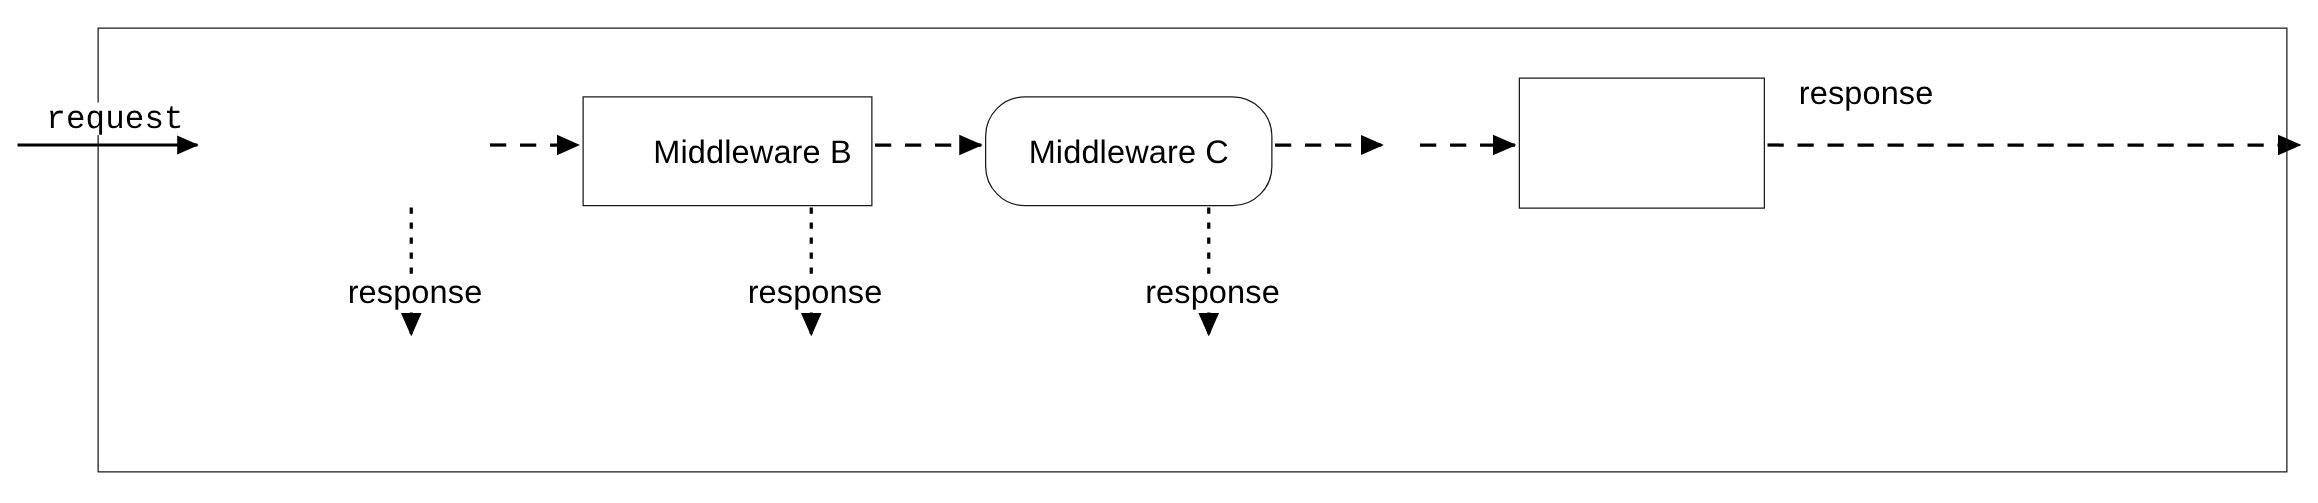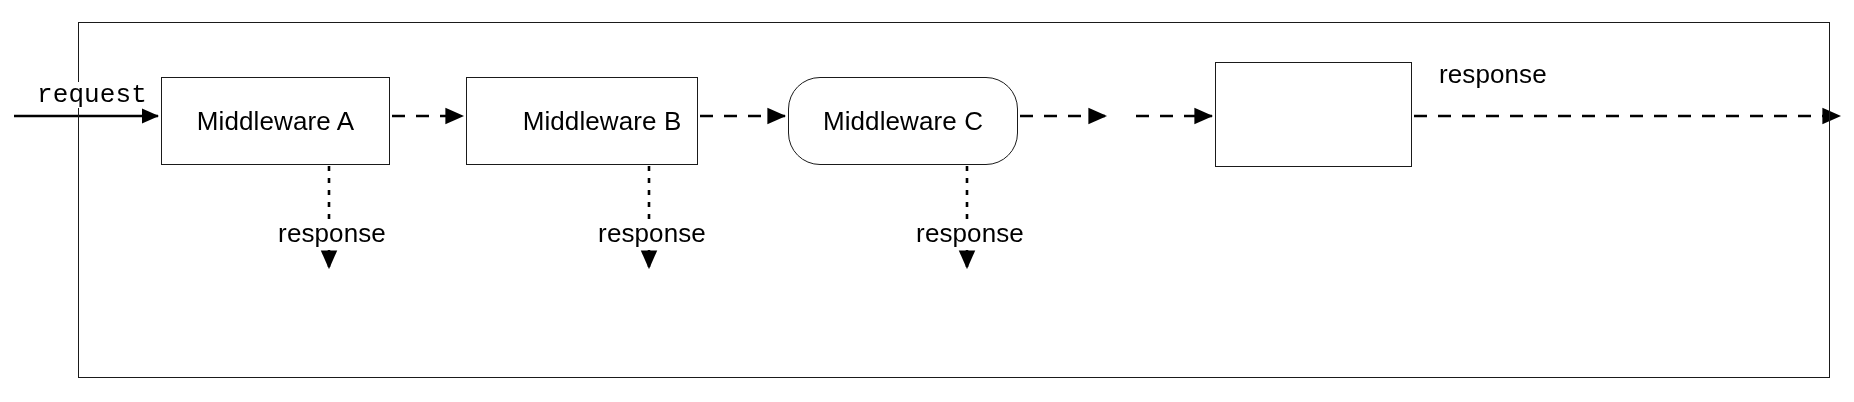--- a/index.html
+++ b/index.html
@@ -96,23 +96,20 @@
 
     <line x1="329" y1="166" x2="329" y2="268" stroke="#000000" stroke-width="2.6" stroke-dasharray="5 7" marker-end="url(#arrow-down)"></line>
 
     <line x1="649" y1="166" x2="649" y2="268" stroke="#000000" stroke-width="2.6" stroke-dasharray="5 7" marker-end="url(#arrow-down)"></line>
 
     <line x1="967" y1="166" x2="967" y2="268" stroke="#000000" stroke-width="2.6" stroke-dasharray="5 7" marker-end="url(#arrow-down)"></line>
   </svg>
 
   <div class="outer-frame" style="left:78px; top:22px; width:1752px; height:356px;"></div>
 
-  <div class="node-box" style="left:161px; top:77px; width:229px; height:88px;">
-    <span class="node-label">Middleware A</span>
-  </div>
 
   <div class="node-box" style="left:466px; top:77px; width:232px; height:88px;padding-left:40px;">
     <span class="node-label">Middleware B</span>
   </div>
 
   <div class="node-box" style="left:788px; top:77px; width:230px; height:88px;border-radius:32px;">
     <span class="node-label">Middleware C</span>
   </div>
 
   <div class="node-box" style="left:1215px; top:62px; width:197px; height:105px;">

